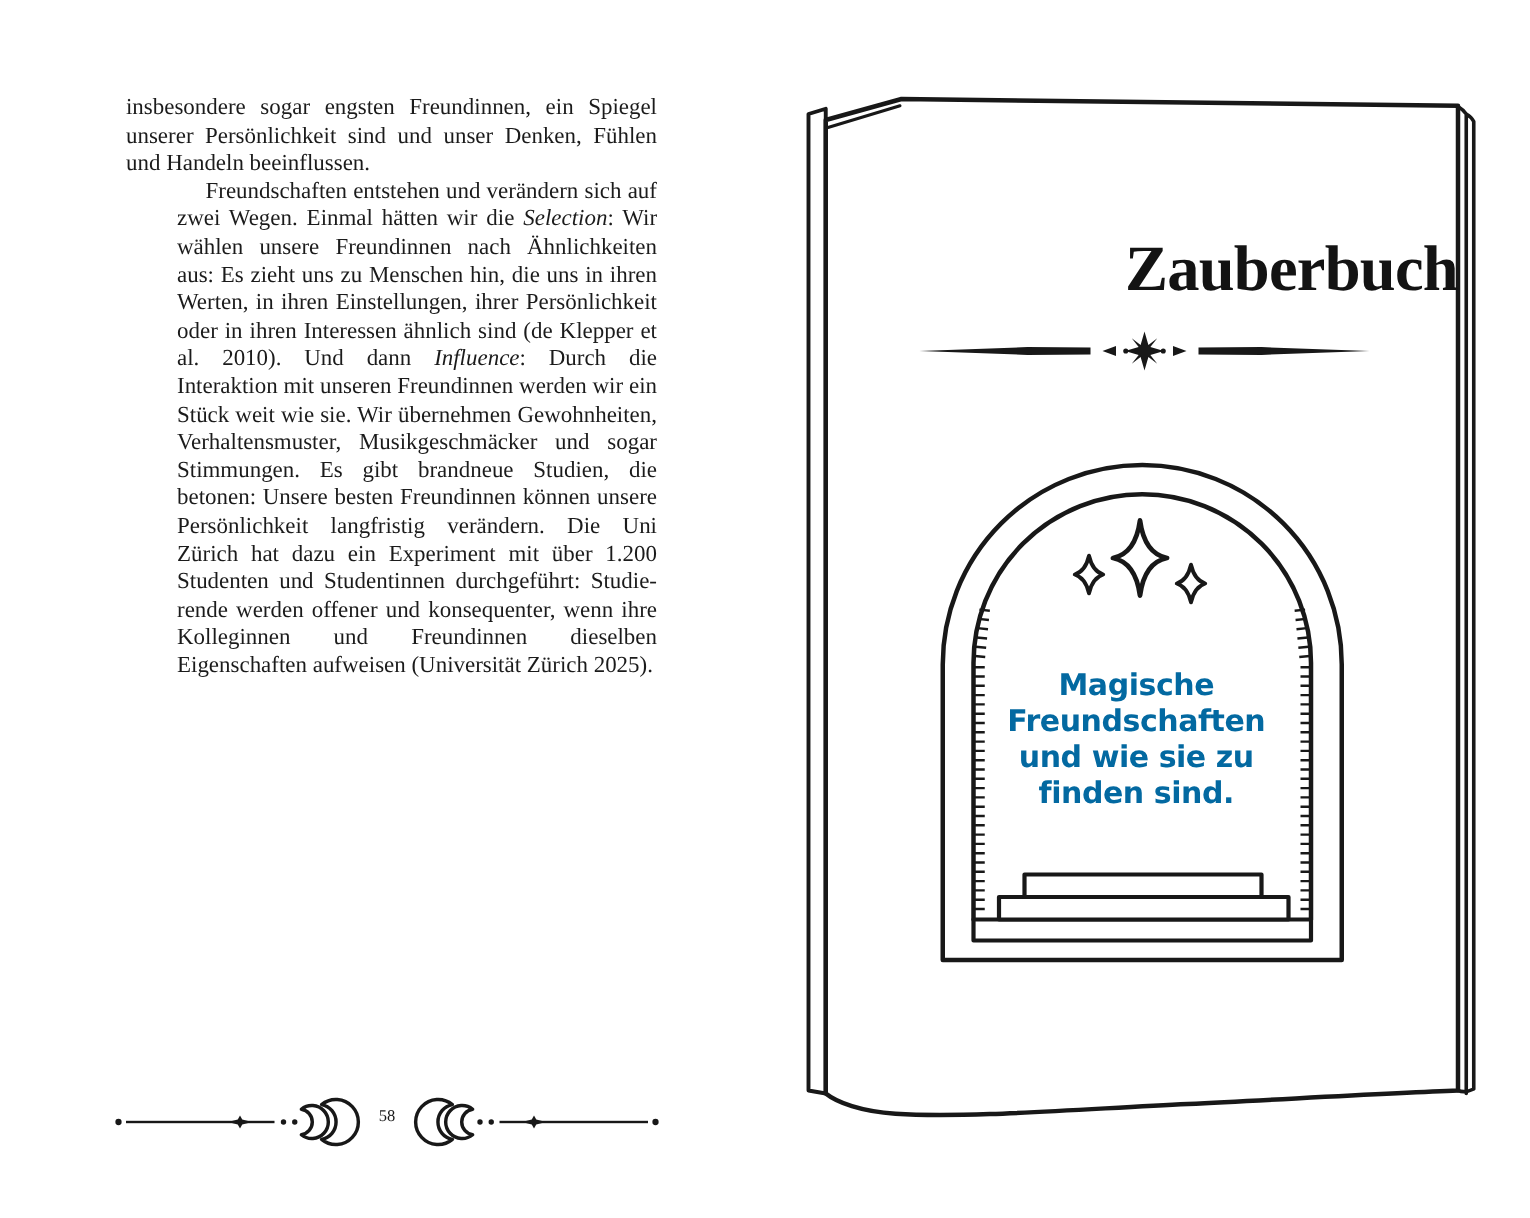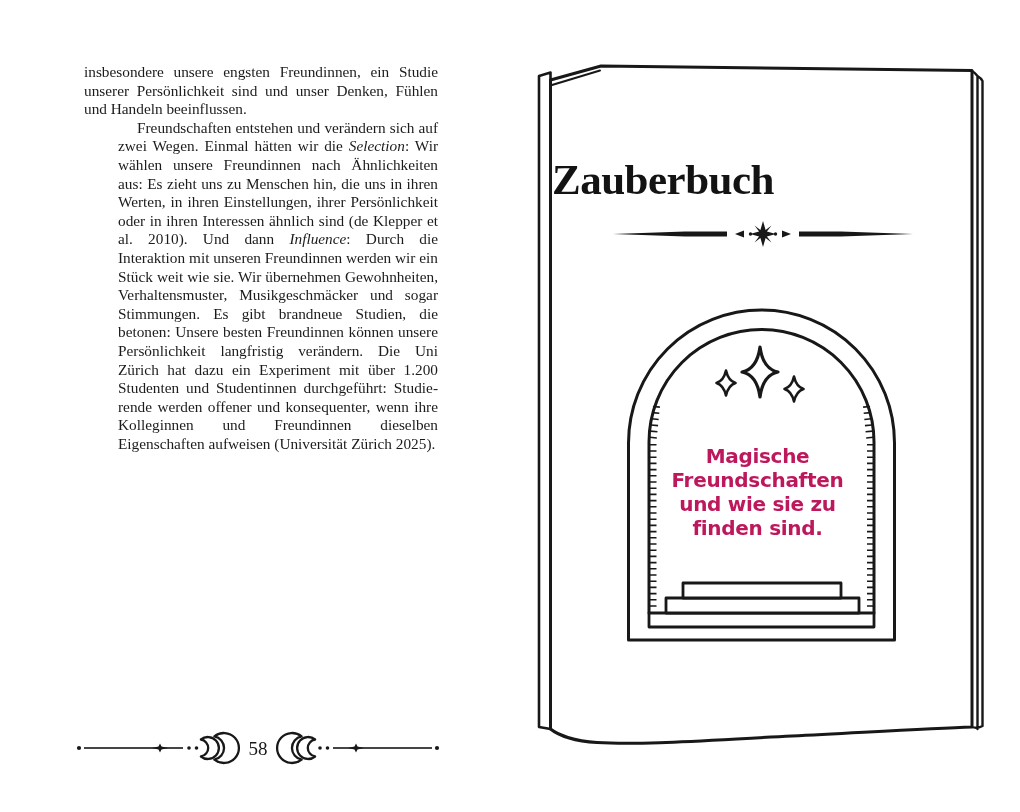--- a/index.html
+++ b/index.html
@@ -20,43 +20,43 @@
     color:#1b1b1b;
   }
   .left-text p{margin:0;}
   .left-text p.indent{text-indent:19px;margin-left:34px;}
   .italic{font-style:italic;}
   .page-number{
     position:absolute;
     left:228px;top:738px;width:60px;
     text-align:center;
     font-family:"Liberation Serif", serif;
-    font-size:19px;
+    font-size:11px;
     color:#181818;
   }
   .book-title{
     position:absolute;
     left:552px;top:157px;width:420px;
-    text-align:left;
+    text-align:right;
     font-family:"Liberation Serif", serif;
     font-weight:bold;
     font-size:43px;line-height:46px;
     letter-spacing:-0.5px;
     color:#131313;
   }
   .arch-text{
     position:absolute;
     left:649px;top:444px;width:217px;
     text-align:center;
     font-family:"DejaVu Sans", sans-serif;
     font-weight:bold;
     font-size:20px;line-height:24px;
     letter-spacing:-0.3px;
     white-space:pre-line;
-    color:#be185d;
+    color:#0369a1;
   }
 </style>
 </head>
 <body>
 
 <div class="canvas">
 
   <svg width="1020" height="812" viewBox="0 0 1020 812">
 
     <g stroke="#181818" fill="none" stroke-linecap="round" stroke-linejoin="round">
@@ -122,21 +122,21 @@
       <g fill="#ffffff" stroke="#181818" stroke-width="2.3" stroke-linejoin="round">
         <path d="M200.9,739.5 A11,11 0 1 1 200.9,756.5 A8.6,8.6 0 0 0 200.9,739.5 Z"></path>
         <path d="M214.4,736.4 A15,15 0 1 1 214.4,759.6 A11.8,11.8 0 0 0 214.4,736.4 Z"></path>
         <path d="M315.1,739.5 A11,11 0 1 0 315.1,756.5 A8.6,8.6 0 0 1 315.1,739.5 Z"></path>
         <path d="M301.6,736.4 A15,15 0 1 0 301.6,759.6 A11.8,11.8 0 0 1 301.6,736.4 Z"></path>
       </g>
     </g>
   </svg>
 
   <div class="left-text">
-    <p>insbesondere unsere engsten Freundinnen, ein Studie unserer Persönlichkeit sind und unser Denken, Fühlen und Handeln beeinflussen.</p>
+    <p>insbesondere sogar engsten Freundinnen, ein Spiegel unserer Persönlichkeit sind und unser Denken, Fühlen und Handeln beeinflussen.</p>
     <p class="indent"><span>Freundschaften entstehen und verändern sich auf zwei Wegen. Einmal hätten wir die </span><span class="italic">Selection</span><span>: Wir wählen unse­re Freundinnen nach Ähnlichkeiten aus: Es zieht uns zu Menschen hin, die uns in ihren Werten, in ihren Einstellun­gen, ihrer Persönlichkeit oder in ihren Interessen ähnlich sind (de Klepper et al. 2010). Und dann </span><span class="italic">Influence</span><span>: Durch die Interaktion mit unseren Freundinnen werden wir ein Stück weit wie sie. Wir übernehmen Gewohnheiten, Ver­haltensmuster, Musikgeschmäcker und sogar Stimmungen. Es gibt brandneue Studien, die betonen: Unsere besten Freundinnen können unsere Persönlichkeit langfristig ver­ändern. Die Uni Zürich hat dazu ein Experiment mit über 1.200 Studenten und Studentinnen durchgeführt: Studie­rende werden offener und konsequenter, wenn ihre Kolle­ginnen und Freundinnen dieselben Eigenschaften aufwei­sen (Universität Zürich 2025).</span></p>
   </div>
 
   <div class="page-number">58</div>
 
   <div class="book-title">Zauberbuch</div>
 
   <div class="arch-text">Magische
 Freundschaften
 und wie sie zu

